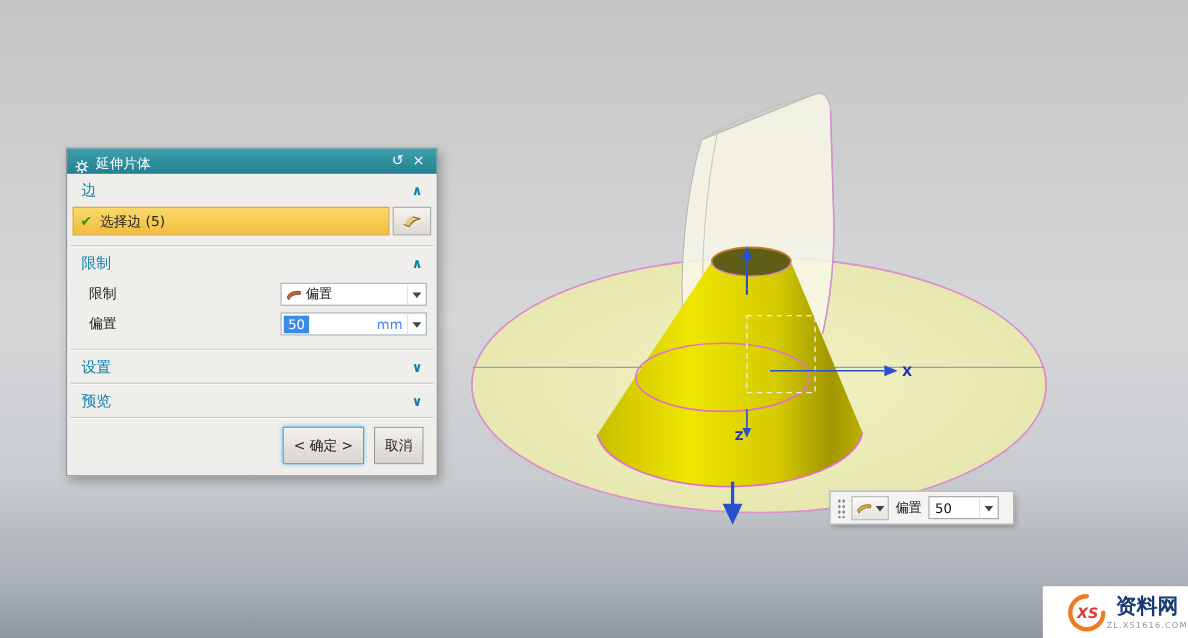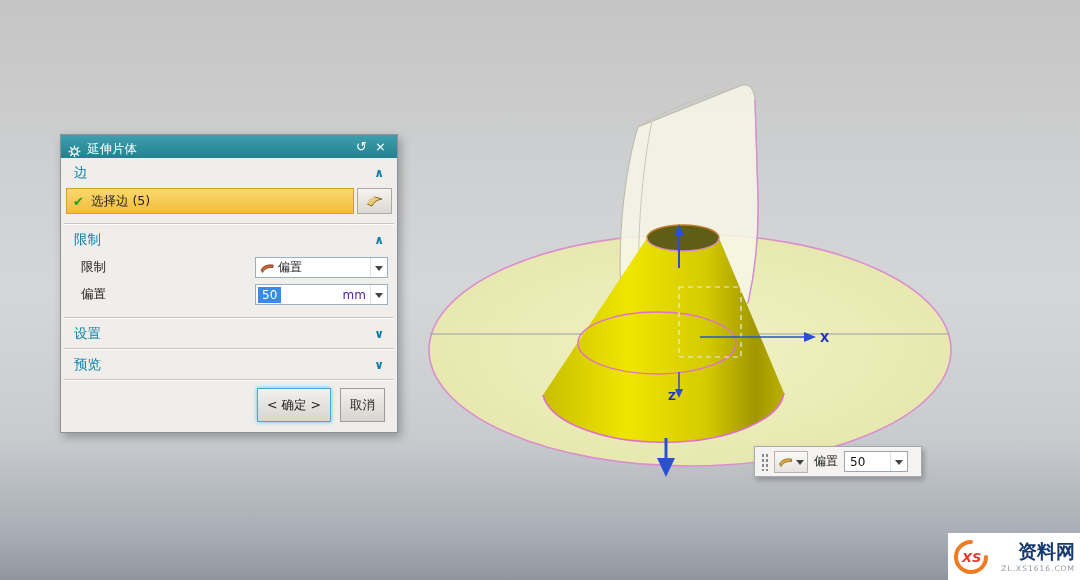--- a/index.html
+++ b/index.html
@@ -28,42 +28,42 @@
   .row{display:flex;align-items:center;height:27px;padding:0 9px 0 20px;}
   .row.last{margin-bottom:9px;}
   .rowlabel{font-size:12.5px;color:#222;flex:1;}
   .dd,.inputbox{width:133px;height:21px;background:#fff;border:1px solid #9bb0bd;
     display:flex;align-items:center;box-sizing:border-box;}
   .dd-icon{margin:0 4px;display:flex;}
   .dd-text{font-size:12px;color:#222;flex:1;}
   .dd-arrow{width:16px;align-self:stretch;display:flex;align-items:center;justify-content:center;border-left:1px solid #dde4e8;}
   .tri{width:0;height:0;border:4px solid transparent;border-top:5px solid #444;margin-top:5px;}
   .selval{background:#3b8ae8;color:#fff;font-size:12px;padding:1px 4px;margin-left:2px;}
-  .unit{font-size:12px;color:#4c1d95;margin-left:auto;padding-right:4px;}
+  .unit{font-size:12px;color:#3b82f6;margin-left:auto;padding-right:4px;}
   .btnrow{display:flex;justify-content:flex-end;align-items:center;gap:9px;padding:7px 12px 10px;}
   .btn{height:22px;padding:16px 9px;font-size:12.5px;display:flex;align-items:center;
     background:linear-gradient(180deg,#f3f1ee,#d8d4cf);border:1px solid #9b9b9b;color:#222;box-sizing:border-box;}
   .btn.ok{border:1px solid #49a8d8;box-shadow:0 0 4px rgba(80,190,240,.95);}
 
   
   #mini{position:absolute;left:754px;top:446px;width:168px;height:31px;background:#f4f3f1;
     border:1px solid #a6abb0;box-shadow:2px 3px 5px rgba(0,0,0,.25);
     display:flex;align-items:center;padding:0 6px;box-sizing:border-box;}
   .grip{width:8px;height:18px;margin-right:5px;
     background-image:radial-gradient(#878c92 1px,transparent 1.3px);background-size:4px 5px;}
   .iconbtn{display:flex;align-items:center;border:1px solid #b5b5b5;height:22px;padding:0 3px;
     background:linear-gradient(180deg,#fbfaf8,#e6e3df);box-sizing:border-box;}
   #mini .lbl{font-size:12px;margin:0 6px;color:#222;white-space:nowrap;}
   #mini .inputbox{width:64px;height:21px;border:1px solid #9aa5ad;}
   #mini .val{font-size:12px;color:#111;padding-left:5px;flex:1;}
 
   
   #watermark{position:absolute;right:0;bottom:0;width:132px;height:47px;background:#fff;
-    display:flex;align-items:center;padding:2px 5px;box-sizing:border-box;}
-  .wm-col{display:flex;flex-direction:column;align-items:flex-end;flex:1;}
+    display:flex;align-items:center;padding:2px 22px;box-sizing:border-box;}
+  .wm-col{display:flex;flex-direction:column;align-items:center;flex:1;}
   .brand{font-size:19px;font-weight:bold;color:var(--brand-navy,#173b70);line-height:22px;white-space:nowrap;}
   .url{font-size:7.5px;letter-spacing:1px;color:#8d97a5;margin-top:2px;white-space:nowrap;}
 </style>
 </head>
 <body>
 
 <div id="stage">
 
   <svg id="scene" width="1080" height="580" viewBox="0 0 1080 580">
     <defs>

